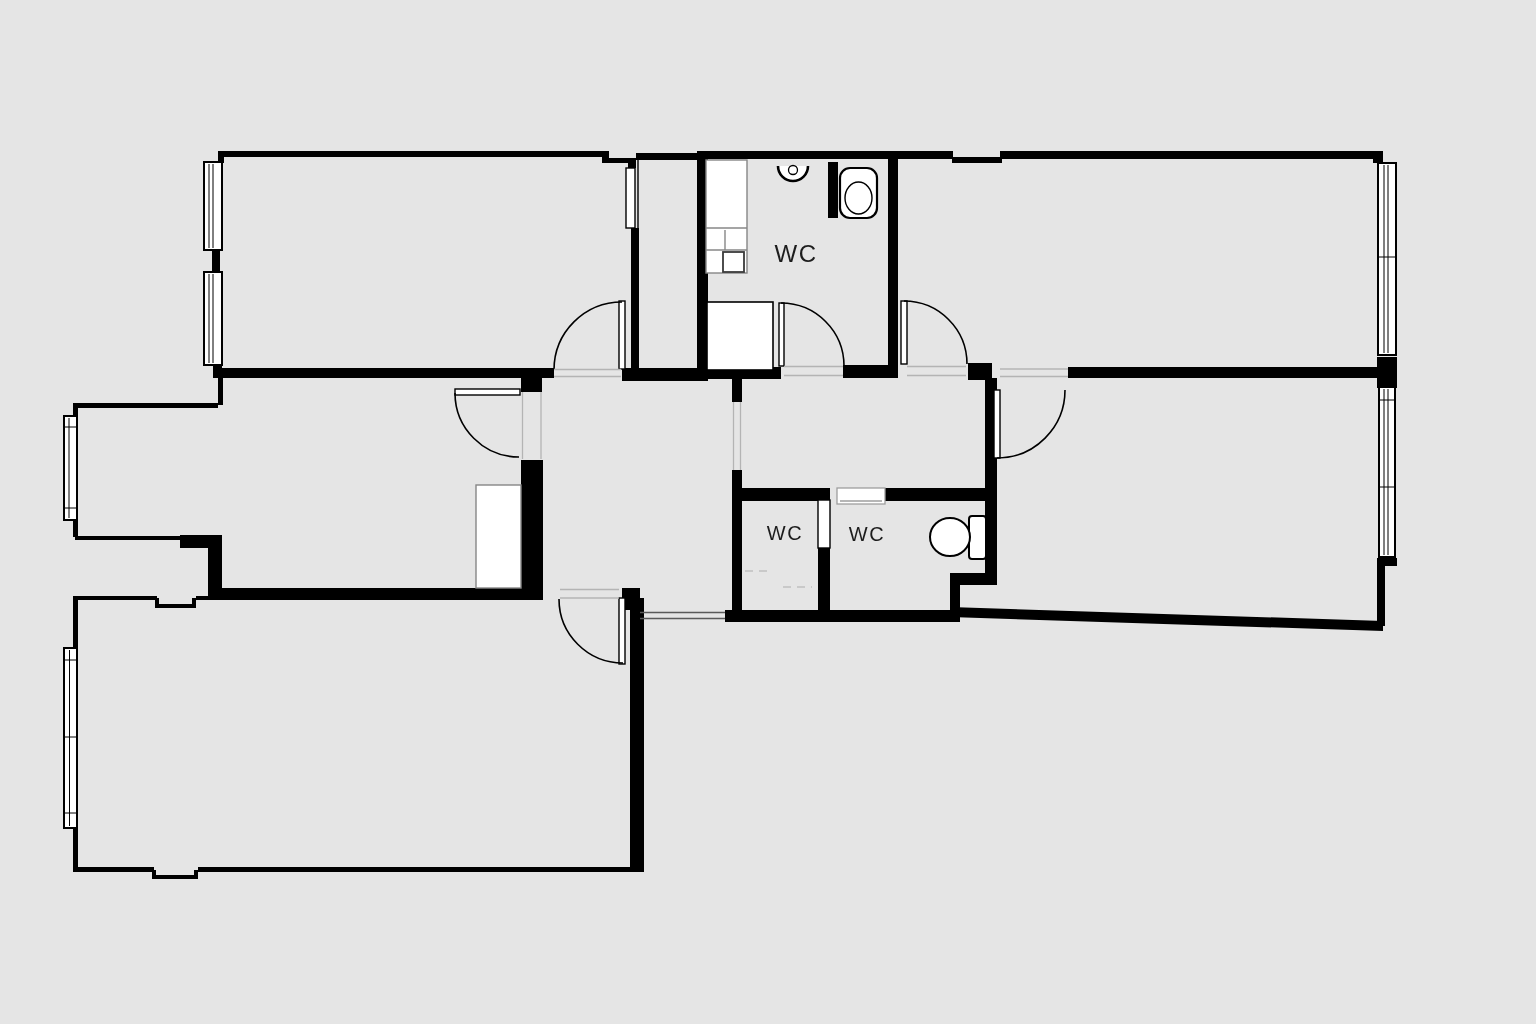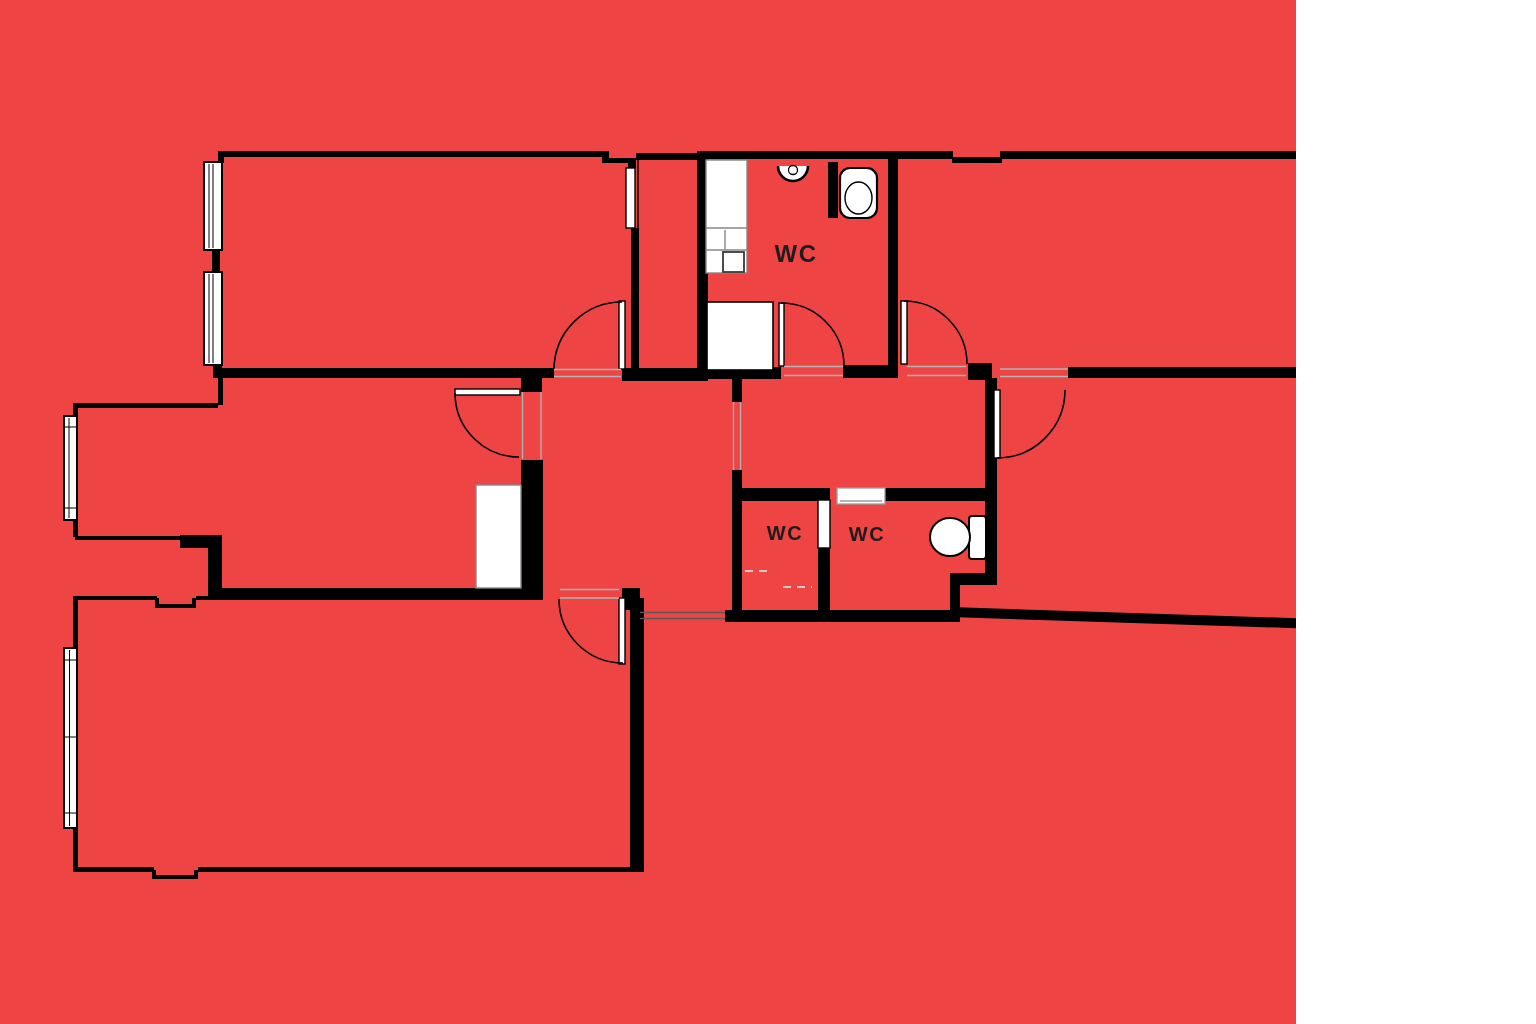--- a/index.html
+++ b/index.html
@@ -1,16 +1,16 @@
 <!DOCTYPE html>
 <html><head>
 <meta charset="utf-8">
 <style>
   html,body{margin:0;padding:0;background:#ffffff;}
-  .stage{position:relative;width:1296px;height:1024px;background:#ef4444;overflow:hidden;font-weight:bold;}
+  .stage{position:relative;width:1536px;height:1024px;background:#e5e5e5;overflow:hidden;}
   svg{display:block;width:1536px;height:1024px;}
   svg text{font-family:"Liberation Sans",sans-serif;letter-spacing:1.5px;text-anchor:middle;}
   .lbl-big{font-size:24px;}
   .lbl-small{font-size:20px;}
 </style>
 </head>
 <body>
 
 <div class="stage">
 <svg viewBox="0 0 1536 1024">

